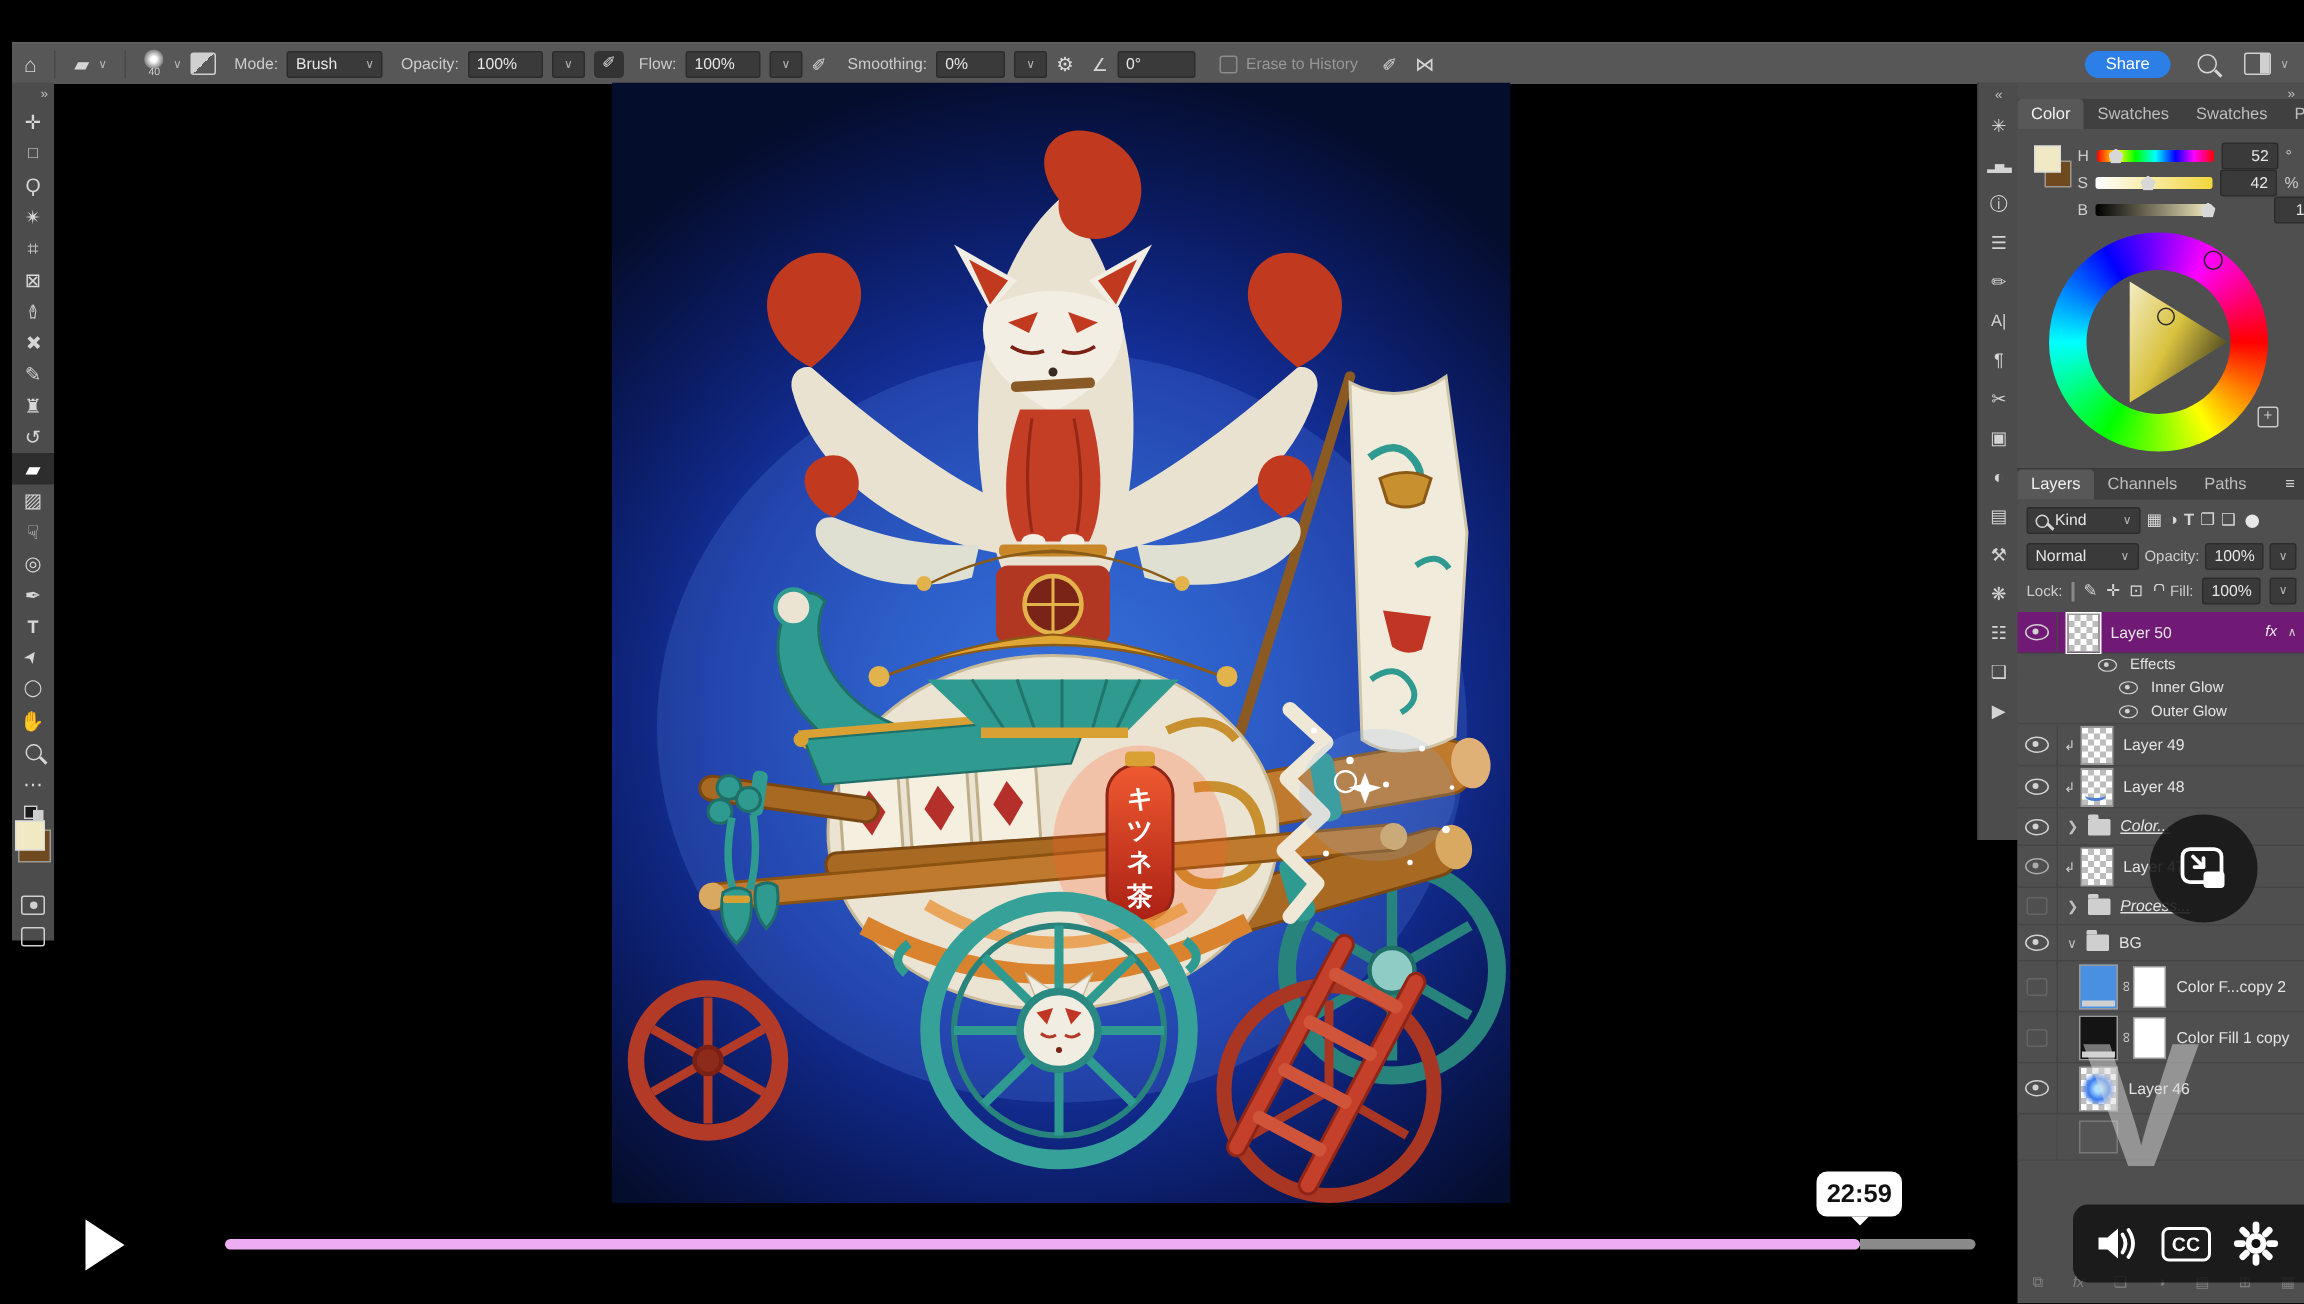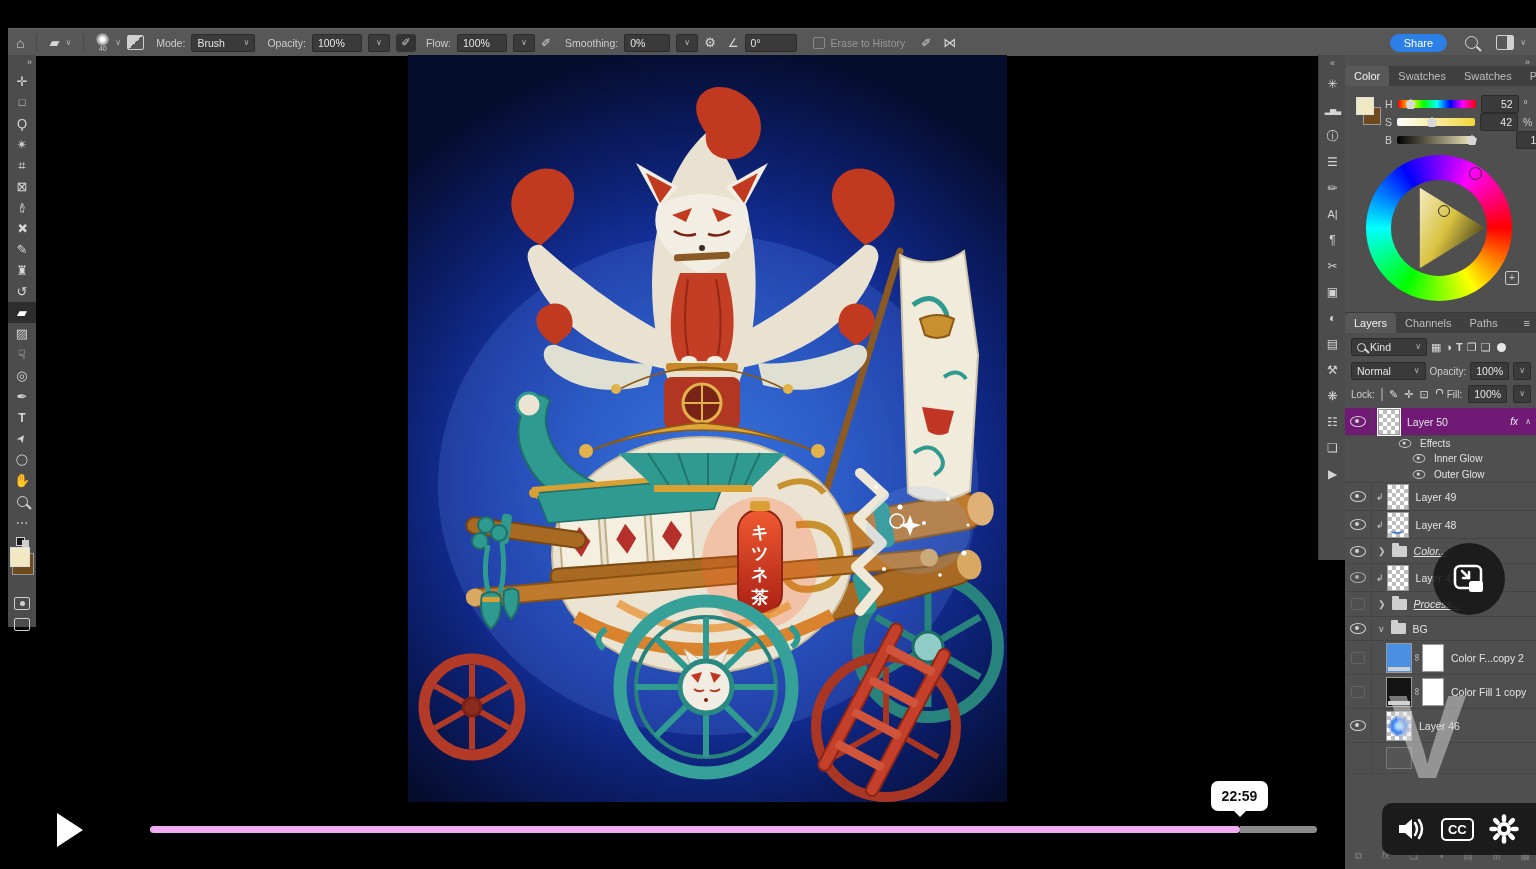--- a/index.html
+++ b/index.html
@@ -710,21 +710,21 @@
     </svg>
   </div>
 
   <div class="abs" style="left:57px;top:813px;width:0;height:0;border-top:17px solid transparent;border-bottom:17px solid transparent;border-left:26px solid #fff;"></div>
 
   <div class="abs" style="left:150px;top:826px;width:1167px;height:7px;">
     <div style="position:absolute;left:0;top:0;width:1090px;height:7px;border-radius:4px;background:#eeadf2;"></div>
     <div style="position:absolute;left:1090px;top:0;width:77px;height:7px;border-radius:0 4px 4px 0;background:#8a8a8a;"></div>
   </div>
 
-  <div class="abs" style="left:1211px;top:781px;width:57px;height:30px;background:#fff;border-radius:7px;display:flex;align-items:center;justify-content:center;color:#111;font-size:14px;font-weight:bold;">
+  <div class="abs" style="left:1211px;top:781px;width:57px;height:30px;background:#fff;border-radius:7px;display:flex;align-items:center;justify-content:center;color:#111;font-size:17px;font-weight:bold;">
     <span>22:59</span>
     <span style="position:absolute;bottom:-6px;left:50%;margin-left:-6px;width:0;height:0;border-left:6px solid transparent;border-right:6px solid transparent;border-top:6px solid #fff;"></span>
   </div>
 
   <div class="abs flex" style="left:1382px;top:803px;width:196px;height:52px;background:rgba(16,16,16,0.82);border-radius:10px;justify-content:space-evenly;">
     <svg width="28" height="26" viewBox="0 0 28 26">
       <polygon points="2,9 8,9 15,3 15,23 8,17 2,17" fill="#fff"></polygon>
       <path d="M18,7 q4,6 0,12" fill="none" stroke="#fff" stroke-width="2.5" stroke-linecap="round"></path>
       <path d="M22,4 q6,9 0,18" fill="none" stroke="#fff" stroke-width="2.5" stroke-linecap="round"></path>
     </svg>

